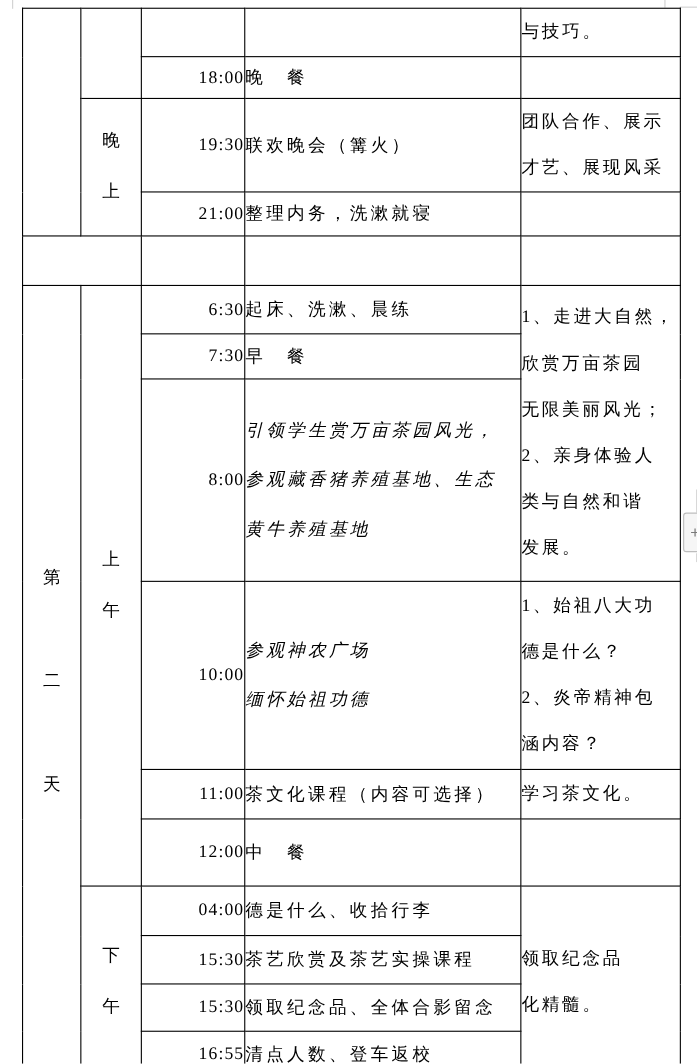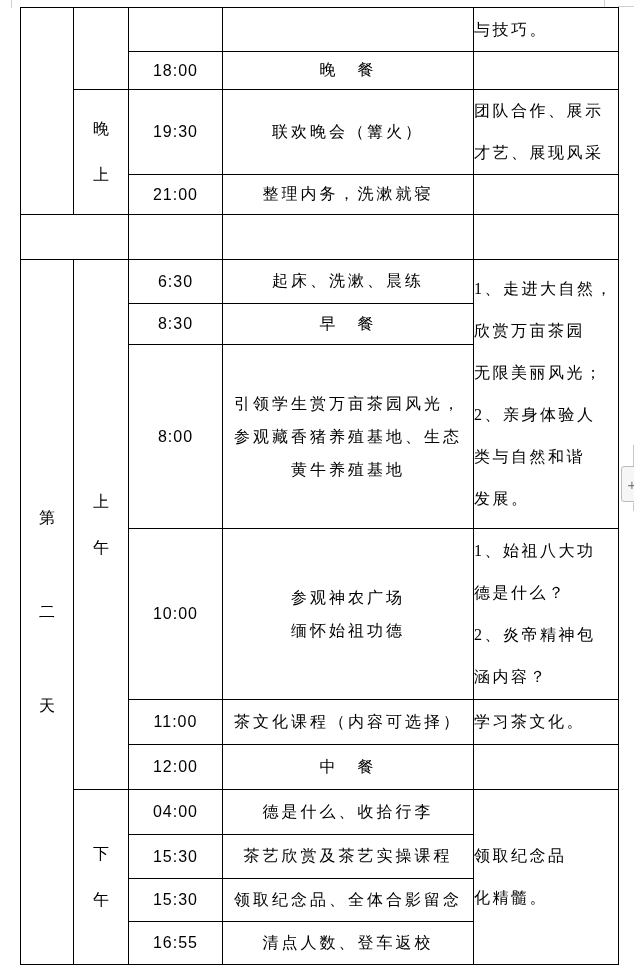--- a/index.html
+++ b/index.html
@@ -22,24 +22,24 @@
     vertical-align:middle;
     font-size:16px;
     color:#000;
     overflow:hidden;
   }
   
   td.d{text-align:center;white-space:pre-line;line-height:94px;letter-spacing:0;}
   
   td.p{text-align:center;white-space:pre-line;line-height:46px;letter-spacing:0;}
   
-  td.t{text-align:center;letter-spacing:1px;font-family:Liberation Sans, sans-serif;}
+  td.t{text-align:right;letter-spacing:1px;font-family:Liberation Serif, serif;}
   
-  td.a{text-align:center;padding:0 6px 0 9px;letter-spacing:3px;white-space:pre-line;}
-  td.a.ml{line-height:33px;}
+  td.a{text-align:left;padding:0 6px 0 9px;letter-spacing:3px;white-space:pre-line;}
+  td.a.ml{line-height:45px;font-style:italic;}
   
   td.n{text-align:left;padding:0 3px 0 6px;letter-spacing:2.5px;white-space:pre-line;line-height:42px;}
   
   .tick-v{position:absolute;width:1px;background:#d0d0d0;}
   .tick-h{position:absolute;height:1px;background:#d0d0d0;}
   
   .add-btn{
     position:absolute;left:621px;top:466px;
     width:22px;height:36px;
     background:#f6f6f6;
@@ -113,21 +113,21 @@
       <td class="t">6:30</td>
       <td class="a">起床、洗漱、晨练</td>
       <td class="n" rowspan="3">1、走进大自然，
 欣赏万亩茶园
 无限美丽风光；
 2、亲身体验人
 类与自然和谐
 发展。</td>
     </tr>
     <tr style="height:41px">
-      <td class="t">8:30</td>
+      <td class="t">7:30</td>
       <td class="a">早　餐</td>
     </tr>
     <tr style="height:184px">
       <td class="t">8:00</td>
       <td class="a ml">引领学生赏万亩茶园风光，
 参观藏香猪养殖基地、生态
 黄牛养殖基地</td>
     </tr>
     <tr style="height:171px">
       <td class="t">10:00</td>
@@ -136,21 +136,21 @@
       <td class="n">1、始祖八大功
 德是什么？
 2、炎帝精神包
 涵内容？</td>
     </tr>
     <tr style="height:45px">
       <td class="t">11:00</td>
       <td class="a">茶文化课程（内容可选择）</td>
       <td class="n">学习茶文化。</td>
     </tr>
-    <tr style="height:45px">
+    <tr style="height:61px">
       <td class="t">12:00</td>
       <td class="a">中　餐</td>
       <td class="n"></td>
     </tr>
     <tr style="height:45px">
       <td class="p" rowspan="4">下
 午</td>
       <td class="t">04:00</td>
       <td class="a">德是什么、收拾行李</td>
       <td class="n" rowspan="4">领取纪念品

